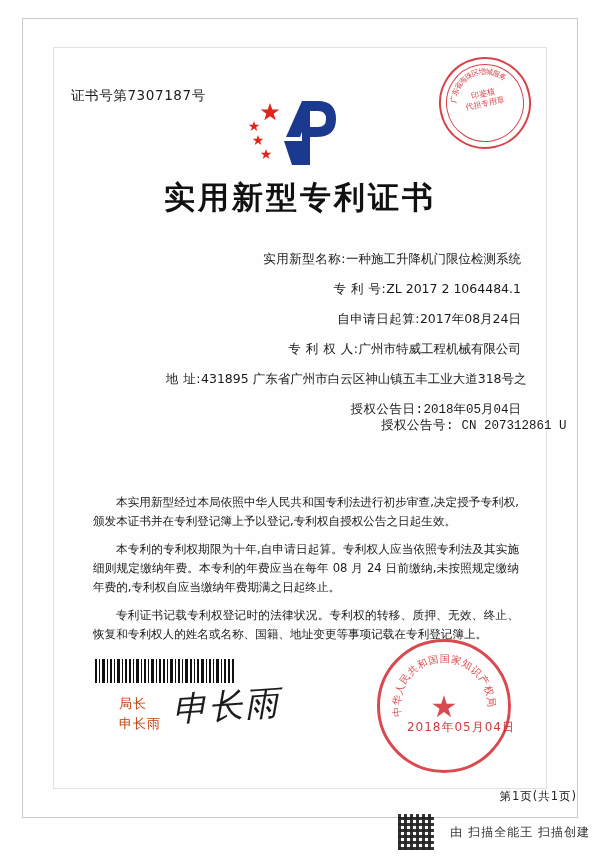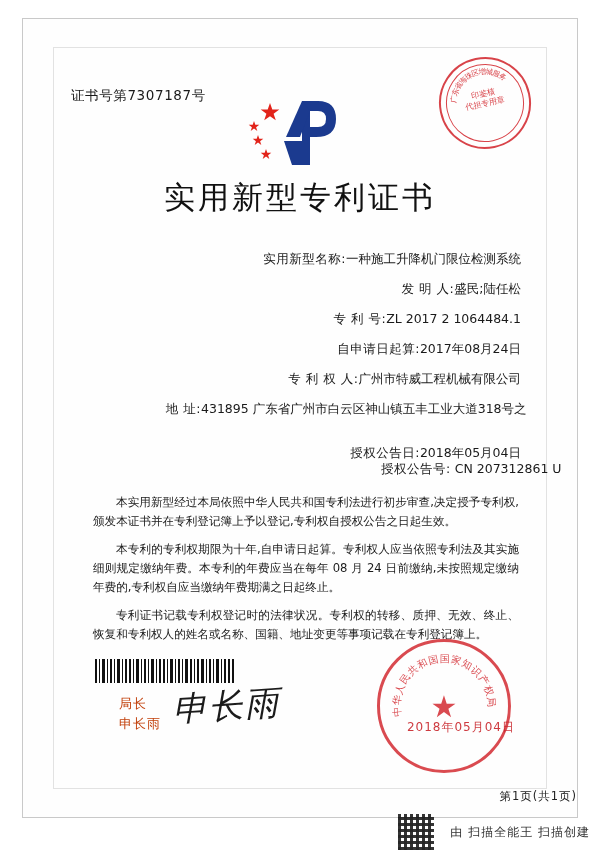--- a/index.html
+++ b/index.html
@@ -104,21 +104,21 @@
     height: 72px;
   }
 
   .title {
     position: absolute;
     left: 0;
     right: 0;
     top: 158px;
     text-align: center;
     font-size: 31px;
-    font-weight: normal;
+    font-weight: bold;
     letter-spacing: 3px;
     color: #111;
     font-family: "DejaVu Sans", "Liberation Sans", sans-serif;
   }
 
   
   .fields {
     position: absolute;
     left: 70px;
     top: 232px;
@@ -323,35 +323,32 @@
       </svg>
     </div>
 
     <div class="title">实用新型专利证书</div>
 
     <div class="fields">
       <div class="row">
         <span class="lbl">实用新型名称:</span><span class="val">一种施工升降机门限位检测系统</span>
       </div>
       <div class="row">
-        <span class="lbl">发 明 人:</span><span class="val">盛民;陆任松</span>
-      </div>
-      <div class="row">
         <span class="lbl">专 利 号:</span><span class="val">ZL 2017 2 1064484.1</span>
       </div>
       <div class="row">
         <span class="lbl">自申请日起算:</span><span class="val">2017年08月24日</span>
       </div>
       <div class="row">
         <span class="lbl">专 利 权 人:</span><span class="val">广州市特威工程机械有限公司</span>
       </div>
       <div class="row">
         <span class="lbl">地 址:</span><span class="addr-val">431895 广东省广州市白云区神山镇五丰工业大道318号之</span>
       </div>
-      <div class="row split" style="margin-top:14px;">
+      <div class="row split" style="margin-top:0;font-family:Liberation Mono, monospace;">
         <span class="lbl">授权公告日:</span><span class="val">2018年05月04日</span>
         <span class="right">
           <span class="lbl2">授权公告号:</span>
           <span class="val">CN 207312861 U</span>
         </span>
       </div>
     </div>
 
     <div class="paras">
       <p>本实用新型经过本局依照中华人民共和国专利法进行初步审查,决定授予专利权,颁发本证书并在专利登记簿上予以登记,专利权自授权公告之日起生效。</p>

